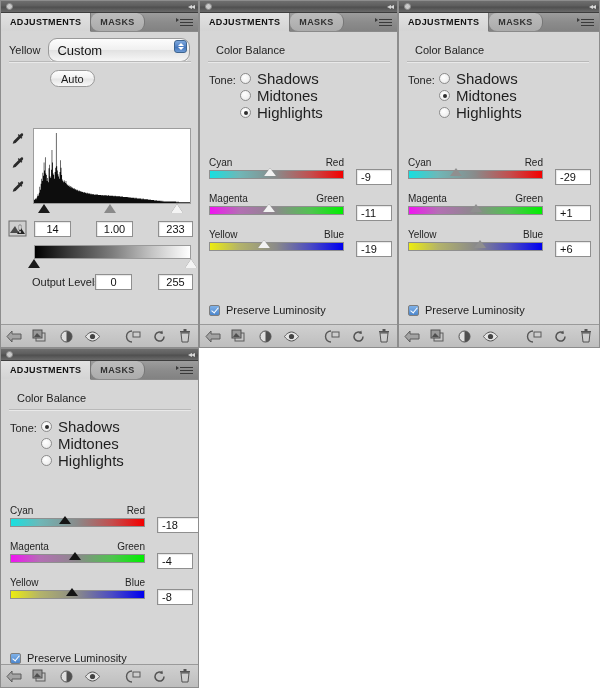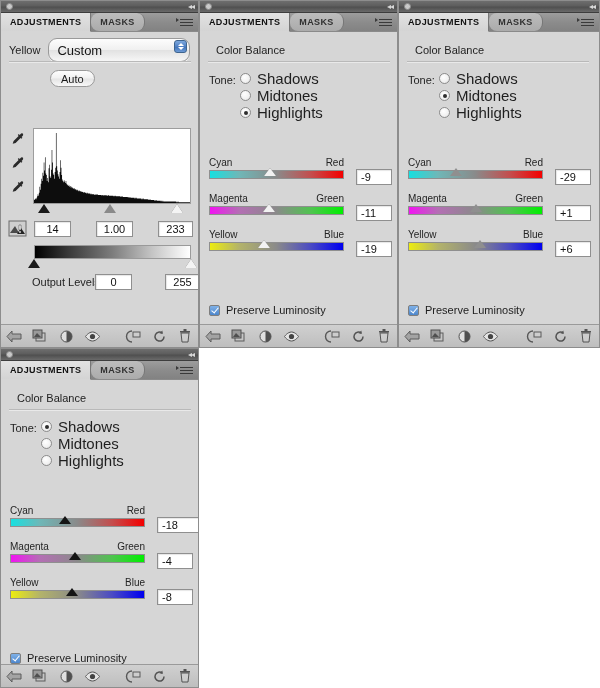--- a/index.html
+++ b/index.html
@@ -350,21 +350,21 @@
     <div class="numfield center" style="position:absolute;left:157px;top:189px;width:35px;">233</div>
 
     <div class="graybar" style="position:absolute;left:33px;top:213px;width:157px;height:14px;"></div>
     <div id="output-thumbs" style="position:absolute;left:33px;top:227px;width:157px;height:11px;">
         <div class="thumb thumb-black" style="left: calc(0% - 6px); top: 0px;"></div>
         <div class="thumb thumb-white" style="left: calc(100% - 6px); top: 0px;"></div>
       </div>
 
     <div class="lbl" style="position:absolute;left:31px;top:244px;">Output Levels:</div>
     <div class="numfield center" style="position:absolute;left:94px;top:242px;width:37px;">0</div>
-    <div class="numfield center" style="position:absolute;left:157px;top:242px;width:35px;margin-left:7px;">255</div>
+    <div class="numfield center" style="position:absolute;left:157px;top:242px;width:35px;">255</div>
   </div>
 
   <div class="footer">
     <div class="f-icon">
       <svg width="16" height="13" viewBox="0 0 16 13">
           <path d="M6 1 L1 6.5 L6 12 V9 H15 V4 H6 Z" fill="#9a9a9a" stroke="#3f3f3f" stroke-width="1"></path>
         </svg>
     </div>
     <div class="f-icon">
       <svg width="16" height="14" viewBox="0 0 16 14">

